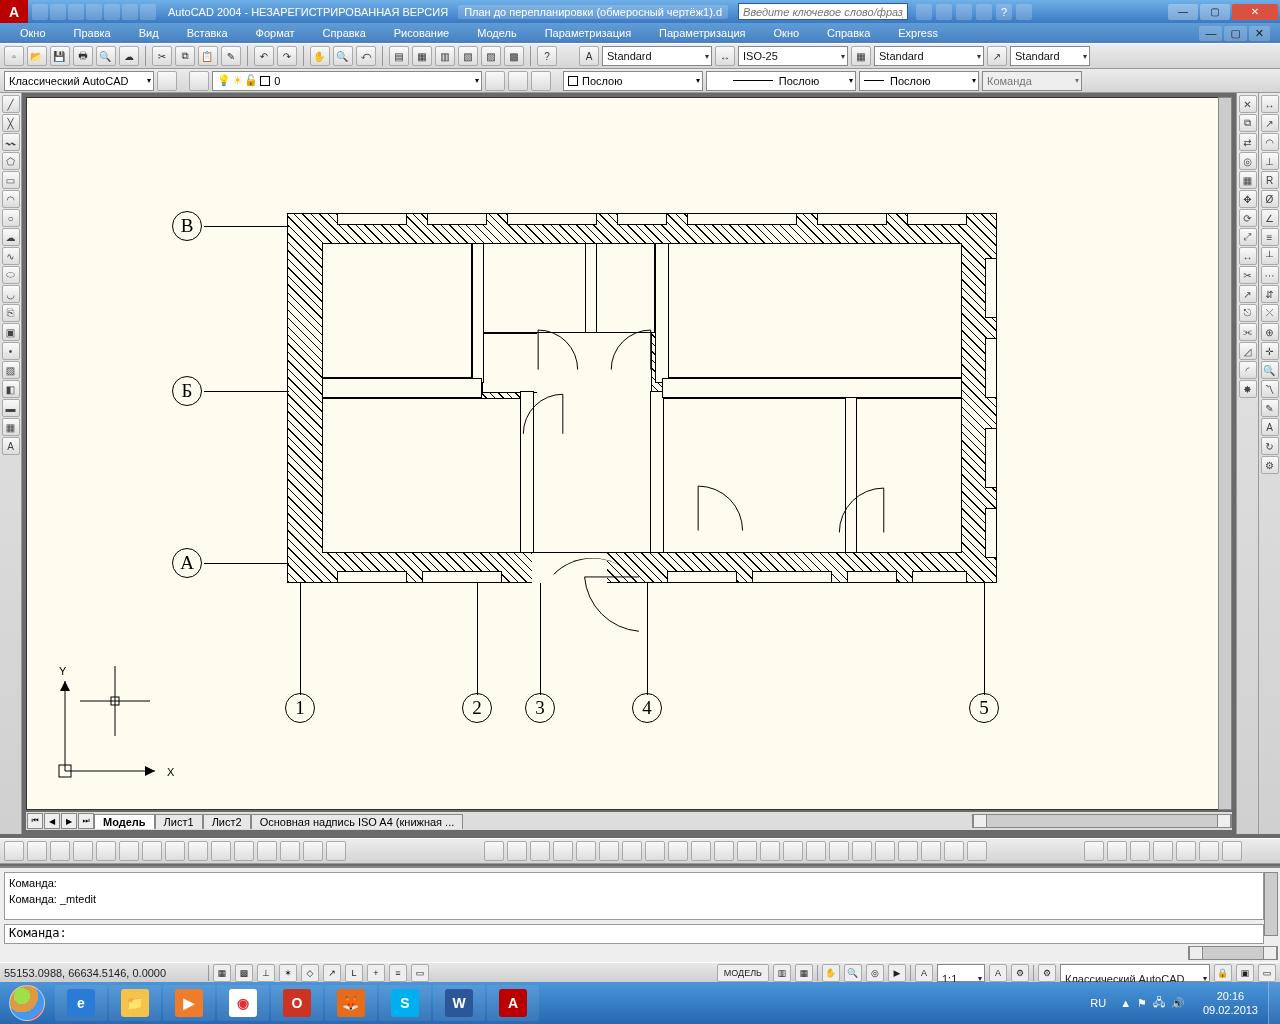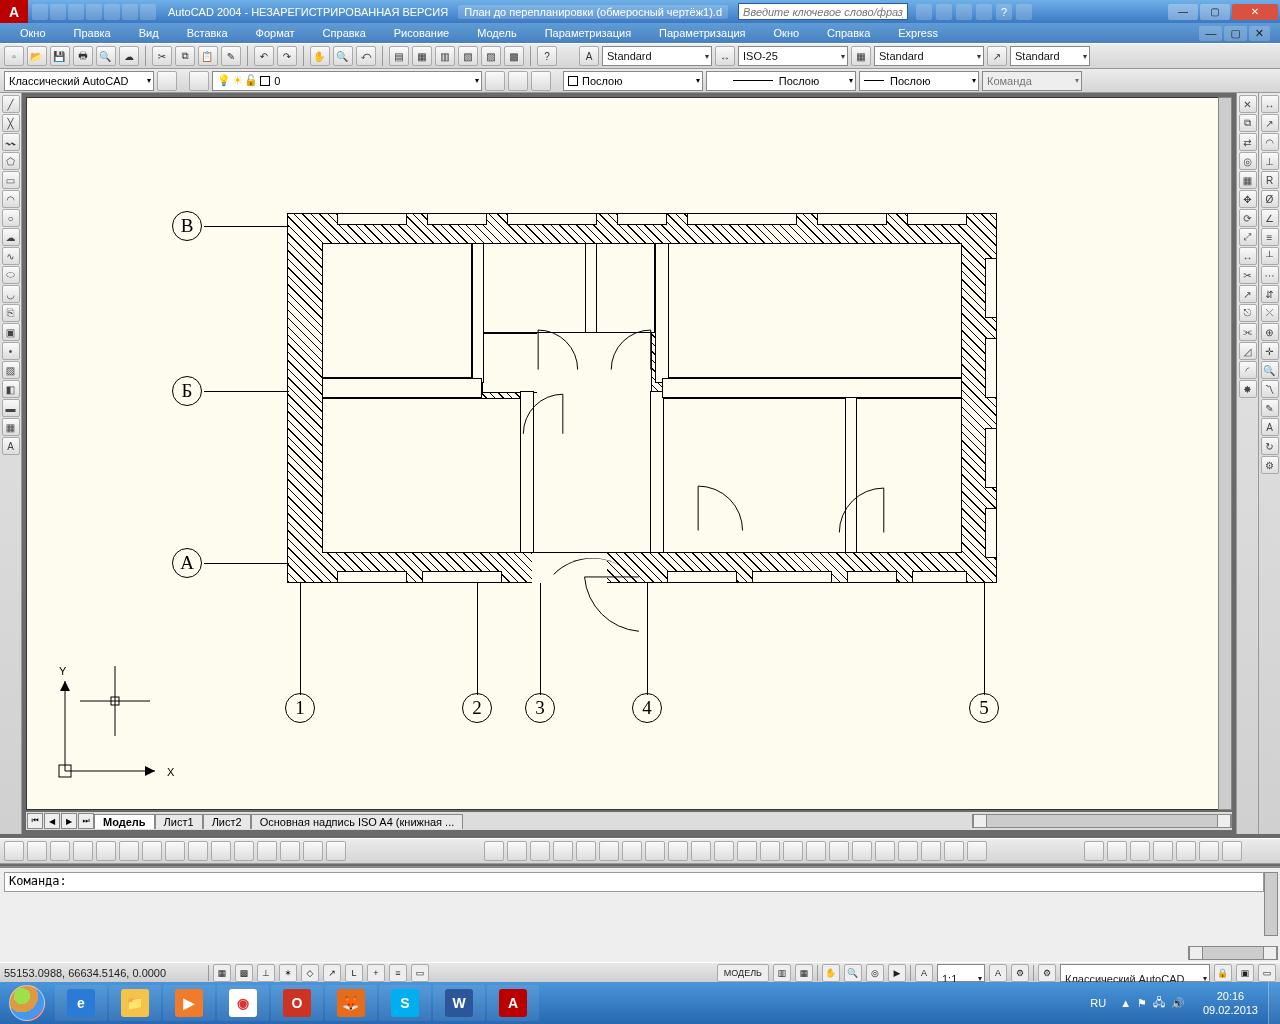--- a/index.html
+++ b/index.html
@@ -438,20 +438,22 @@
     <div class="btn"></div>
     <div class="btn"></div>
     <div class="btn"></div>
     <div class="btn"></div>
     <div class="btn"></div>
     <div class="btn"></div>
   </div>
 </div>
 
 <div class="cmdarea">
+  <div class="history"><span>Команда:</span>
+<span>Команда: _mtedit</span></div>
   <div class="prompt-row">Команда:</div>
   <div class="vscroll"></div>
   <div class="hscroll2">
       <span></span>
       <div style="flex:1"></div>
       <span></span>
     </div>
 </div>
 
 <div class="statusbar">

